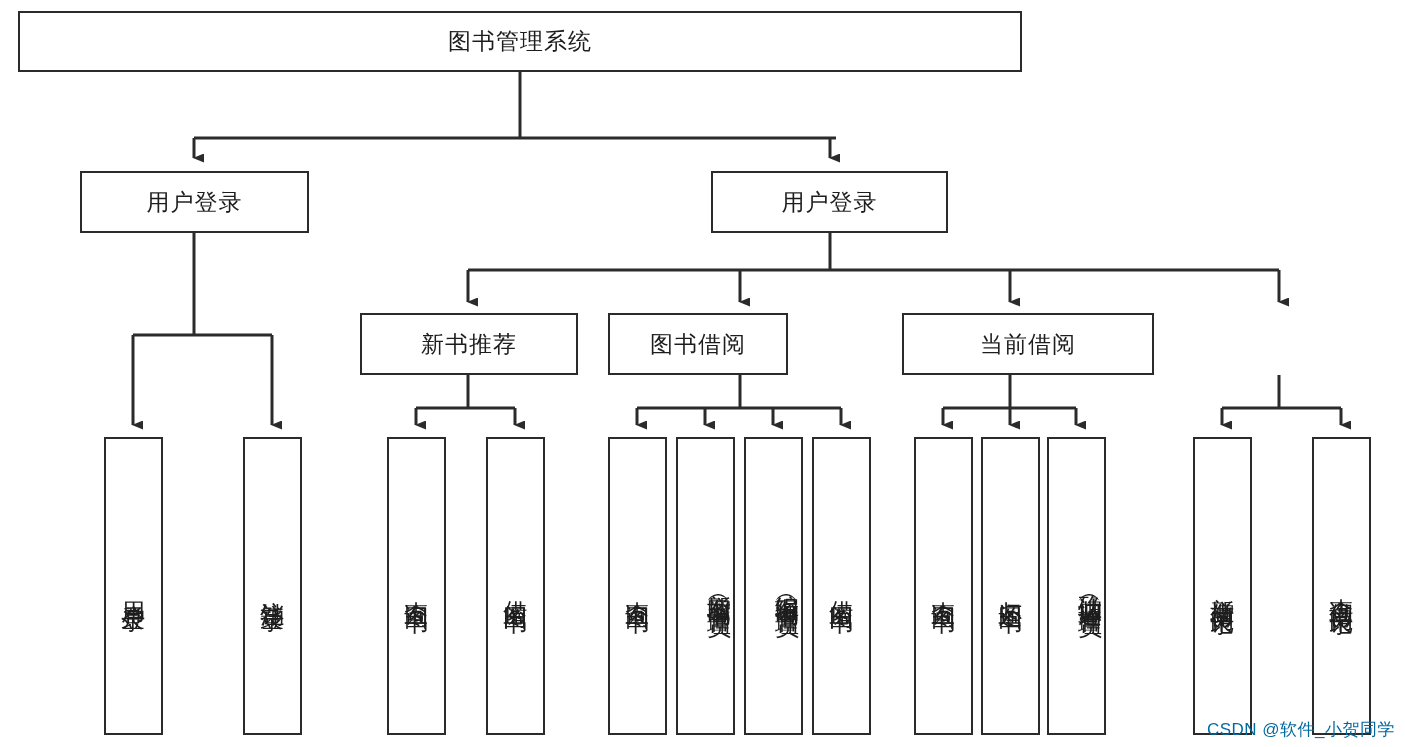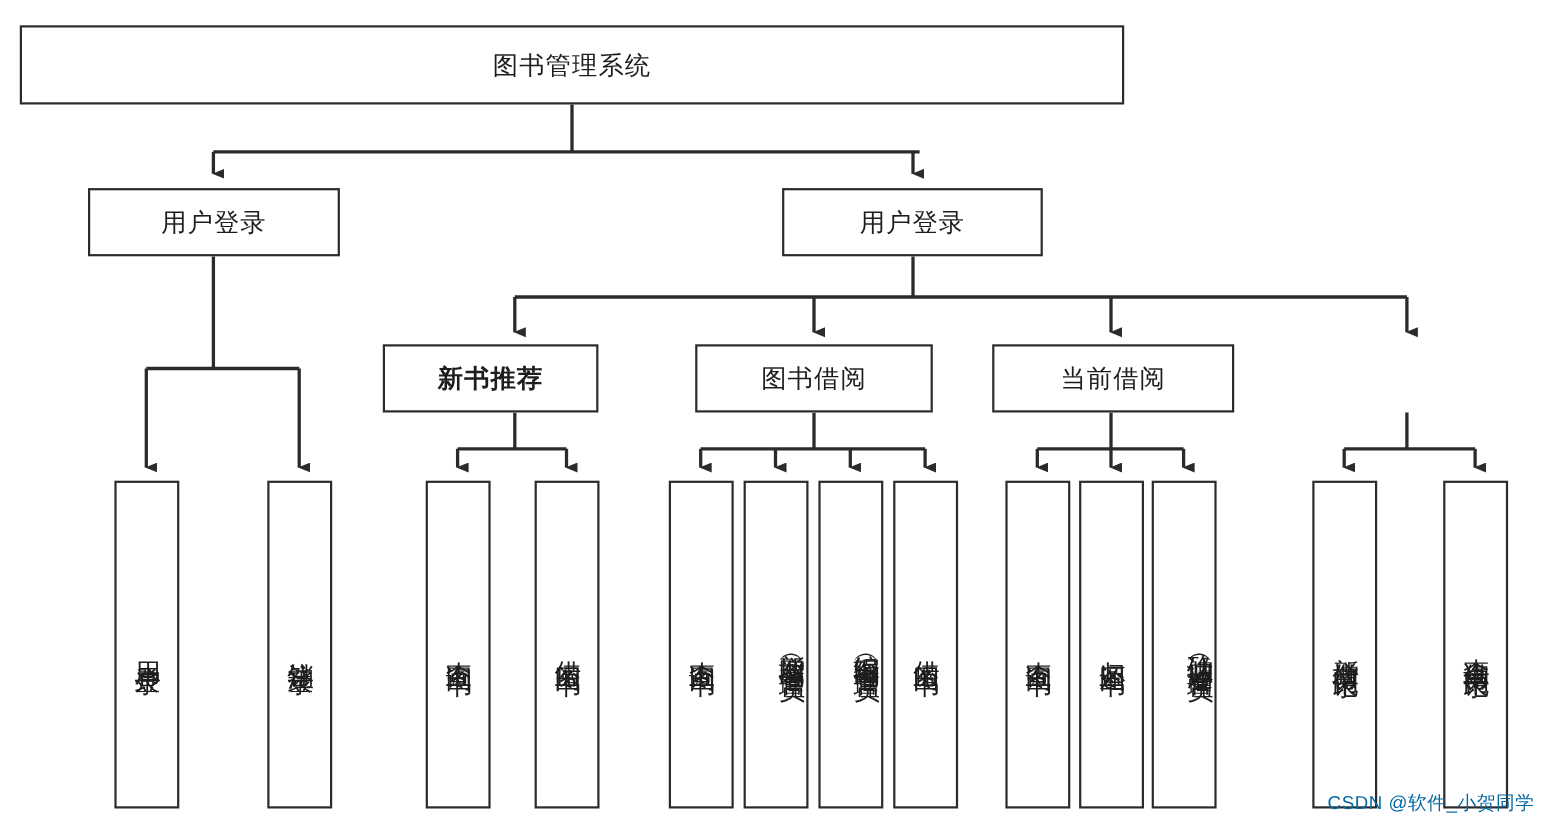--- a/index.html
+++ b/index.html
@@ -117,38 +117,38 @@
       <path d="M1010,408 L1010,425" marker-end="url(#arr)"></path>
       <path d="M1076,408 L1076,425" marker-end="url(#arr)"></path>
 
       <path d="M1279,375 L1279,408"></path>
       <path d="M1222,408 L1341,408"></path>
       <path d="M1222,408 L1222,425" marker-end="url(#arr)"></path>
       <path d="M1341,408 L1341,425" marker-end="url(#arr)"></path>
     </g>
   </svg>
 
-  <div class="node horiz" style="left:18px; top:11px; width:1004px; height:72px;margin-top:12px;">
+  <div class="node horiz" style="left:18px; top:11px; width:1004px; height:61px;">
     <span class="node-label">图书管理系统</span>
   </div>
 
   <div class="node horiz" style="left:80px; top:171px; width:229px; height:62px;">
     <span class="node-label">用户登录</span>
   </div>
   <div class="node horiz" style="left:711px; top:171px; width:237px; height:62px;">
     <span class="node-label">用户登录</span>
   </div>
 
-  <div class="node horiz" style="left:348px; top:313px; width:196px; height:62px;font-weight:bold;">
+  <div class="node horiz" style="left:360px; top:313px; width:218px; height:62px;">
     <span class="node-label">新书推荐</span>
   </div>
-  <div class="node horiz" style="left:632px; top:313px; width:216px; height:62px;">
+  <div class="node horiz" style="left:608px; top:313px; width:180px; height:62px;">
     <span class="node-label">图书借阅</span>
   </div>
-  <div class="node horiz" style="left:902px; top:313px; width:220px; height:62px;">
+  <div class="node horiz" style="left:902px; top:313px; width:252px; height:62px;">
     <span class="node-label">当前借阅</span>
   </div>
 
   <div class="node vert midalign" style="left:104px; top:437px; width:59px; height:298px;">
     <span class="node-label">用户登录</span>
   </div>
   <div class="node vert midalign" style="left:243px; top:437px; width:59px; height:298px;">
     <span class="node-label">注销登录</span>
   </div>
 

